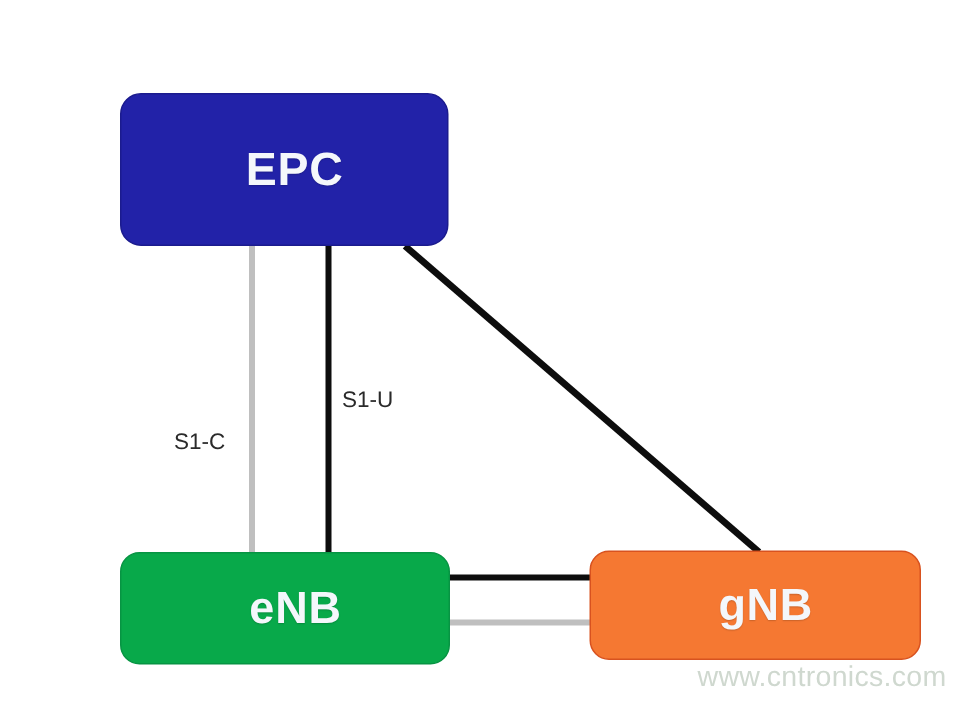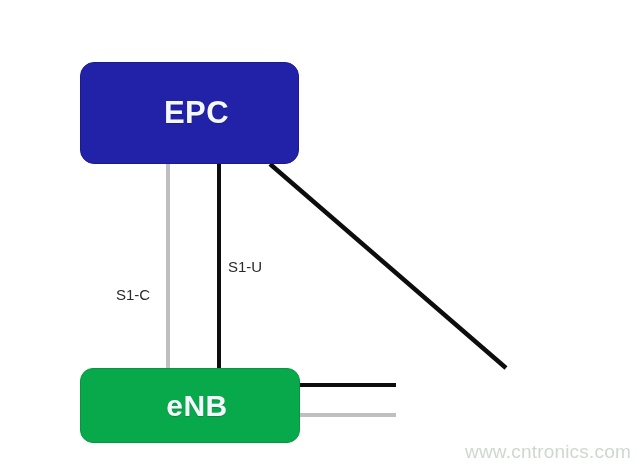--- a/index.html
+++ b/index.html
@@ -140,20 +140,23 @@
   </svg>
 
   <div class="node" id="node-enb">
     <span class="node-label">eNB</span>
   </div>
 
   <div class="node" id="node-epc">
     <span class="node-label">EPC</span>
   </div>
 
+  <div class="node" id="node-gnb">
+    <span class="node-label">gNB</span>
+  </div>
 
   <div class="edge-label" id="label-s1c">S1-C</div>
 
   <div class="edge-label" id="label-s1u">S1-U</div>
 
   <div id="watermark">www.cntronics.com</div>
 
 </div>
 
 </body></html>

